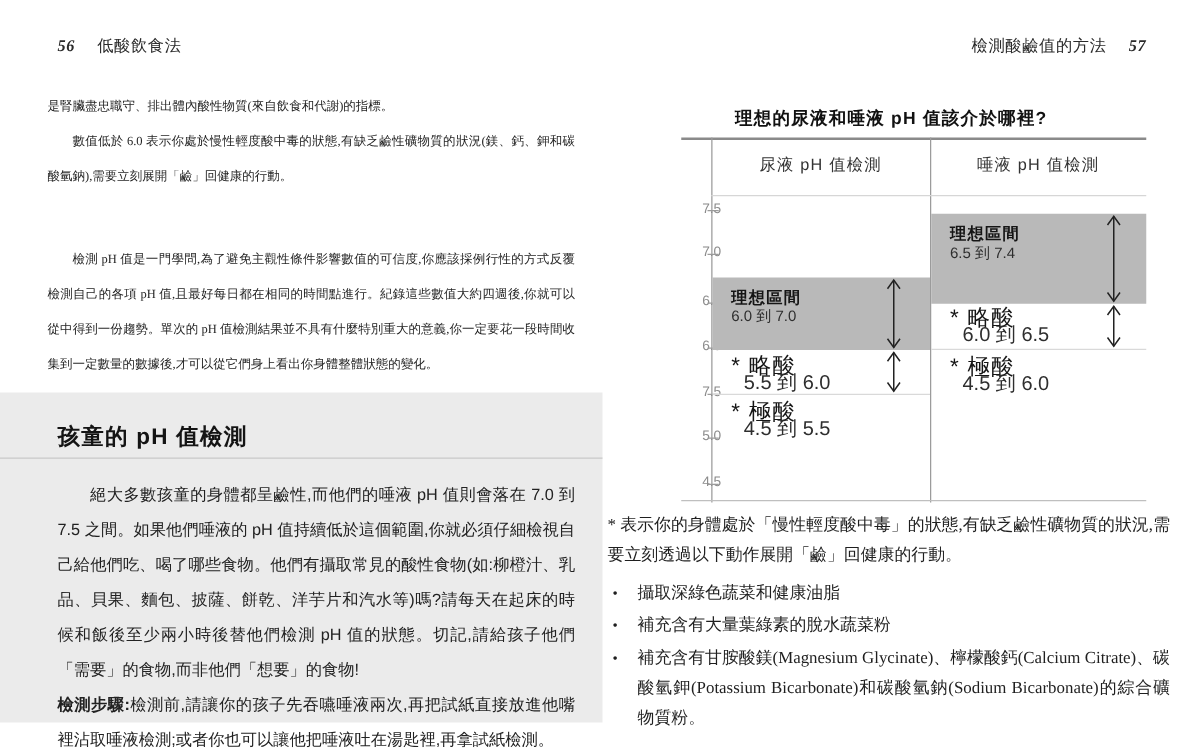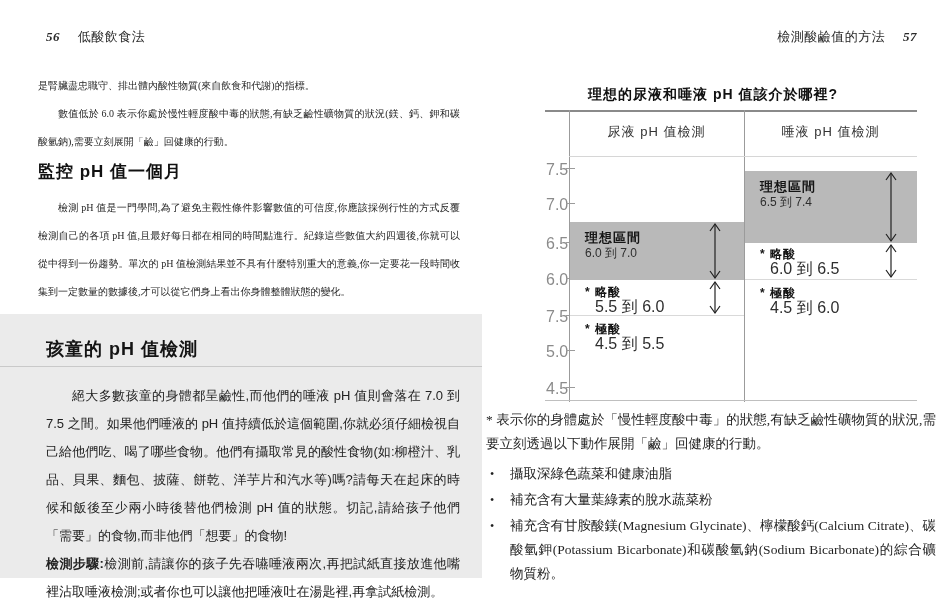--- a/index.html
+++ b/index.html
@@ -28,29 +28,29 @@
   
   .chart-title{font-family:"Liberation Sans", sans-serif;font-weight:bold;font-size:14px;
                color:#111;text-align:center;letter-spacing:1px;}
   .chart{position:absolute;left:545px;top:110px;width:372px;height:292px;
          font-family:"Liberation Sans", sans-serif;}
   .rule-top{position:absolute;left:0;top:0;width:372px;height:2px;background:#8a8a8a;}
   .rule-bottom{position:absolute;left:0;top:290px;width:372px;height:1px;background:#bfbfbf;}
   .vline{position:absolute;top:0;width:1px;height:292px;background:#9b9b9b;}
   .hdr-underline{position:absolute;left:24px;top:46px;width:348px;height:1px;background:#d6d6d6;}
   .col-hdr{position:absolute;top:13px;font-size:13px;color:#333;text-align:center;letter-spacing:1px;}
-  .ytick-label{position:absolute;left:1px;width:18px;text-align:right;font-size:16px;color:#8b8b8b;}
+  .ytick-label{position:absolute;left:14px;width:18px;text-align:right;font-size:11px;color:#8b8b8b;}
   .ytick-mark{position:absolute;left:21px;width:9px;height:1px;background:#9b9b9b;}
   .band{position:absolute;background:#b9b9b9;}
   .band-label{padding:8px 4px 0 15px;}
   .bl-title{font-size:13px;font-weight:bold;color:#151515;letter-spacing:1px;line-height:15px;}
   .bl-range{font-size:12px;color:#2e2e2e;line-height:15px;margin-top:1px;}
   .lightline{position:absolute;height:1px;background:#d9d9d9;}
   .acid-label{position:absolute;line-height:14px;}
-  .al-title{font-size:12px;font-weight:bold;color:#151515;letter-spacing:1px;}
+  .al-title{font-size:18px;font-weight:normal;color:#151515;letter-spacing:1px;}
   .al-range{font-size:16px;color:#2e2e2e;padding-left:10px;margin-top:1px;}
   .arrow{position:absolute;overflow:visible;}
   .arrow path,.arrow line{stroke:#222;stroke-width:1.2;fill:none;}
 
   .rp-footnote{font-size:13.5px;line-height:24px;text-align:justify;color:#1f1f1f;}
   .bullet-row{position:relative;padding-left:24px;margin-top:2px;}
   .bullet-dot{position:absolute;left:4px;top:0;font-size:12px;}
 </style>
 </head>
 <body>
@@ -62,21 +62,20 @@
     <div class="abs pg-header" style="left:46px;top:28px;">
       <span class="pg-num">56</span>
       <span style="margin-left:14px;">低酸飲食法</span>
     </div>
 
     <div class="abs body-serif" style="left:38px;top:72px;width:422px;">
       <p style="margin:0;">是腎臟盡忠職守、排出體內酸性物質(來自飲食和代謝)的指標。</p>
       <p class="indent" style="margin:0;">數值低於 6.0 表示你處於慢性輕度酸中毒的狀態,有缺乏鹼性礦物質的狀況(鎂、鈣、鉀和碳酸氫鈉),需要立刻展開「鹼」回健康的行動。</p>
     </div>
 
-    <div class="abs sec-heading" style="left:38px;top:160px;">監控 pH 值一個月</div>
 
     <div class="abs body-serif indent" style="left:38px;top:194px;width:422px;">檢測 pH 值是一門學問,為了避免主觀性條件影響數值的可信度,你應該採例行性的方式反覆檢測自己的各項 pH 值,且最好每日都在相同的時間點進行。紀錄這些數值大約四週後,你就可以從中得到一份趨勢。單次的 pH 值檢測結果並不具有什麼特別重大的意義,你一定要花一段時間收集到一定數量的數據後,才可以從它們身上看出你身體整體狀態的變化。</div>
 
     <div class="abs child-box" style="left:0;top:314px;width:482px;height:264px;">
       <div class="abs box-heading" style="left:46px;top:23px;">孩童的 pH 值檢測</div>
       <div class="abs box-divider" style="left:0;top:52px;width:482px;"></div>
       <div class="abs box-body" style="left:46px;top:68px;width:414px;">
         <p class="indent" style="margin:0;">絕大多數孩童的身體都呈鹼性,而他們的唾液 pH 值則會落在 7.0 到 7.5 之間。如果他們唾液的 pH 值持續低於這個範圍,你就必須仔細檢視自己給他們吃、喝了哪些食物。他們有攝取常見的酸性食物(如:柳橙汁、乳品、貝果、麵包、披薩、餅乾、洋芋片和汽水等)嗎?請每天在起床的時候和飯後至少兩小時後替他們檢測 pH 值的狀態。切記,請給孩子他們「需要」的食物,而非他們「想要」的食物!</p>
         <p style="margin:0;">
           <span class="lead">檢測步驟:</span><span>檢測前,請讓你的孩子先吞嚥唾液兩次,再把試紙直接放進他嘴裡沾取唾液檢測;或者你也可以讓他把唾液吐在湯匙裡,再拿試紙檢測。</span>

